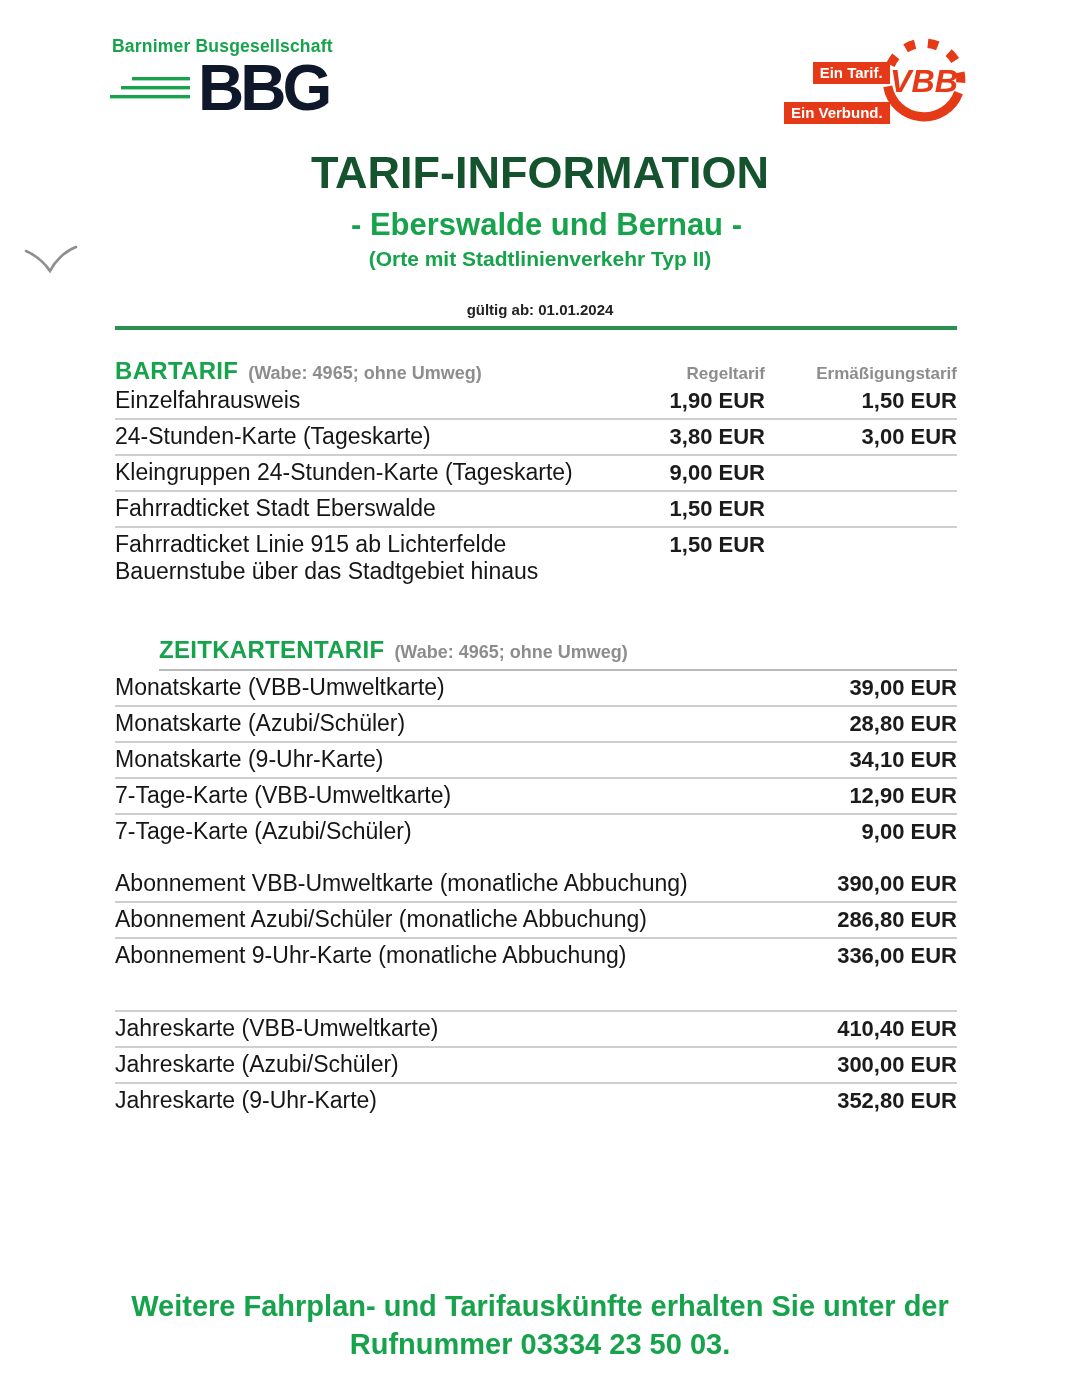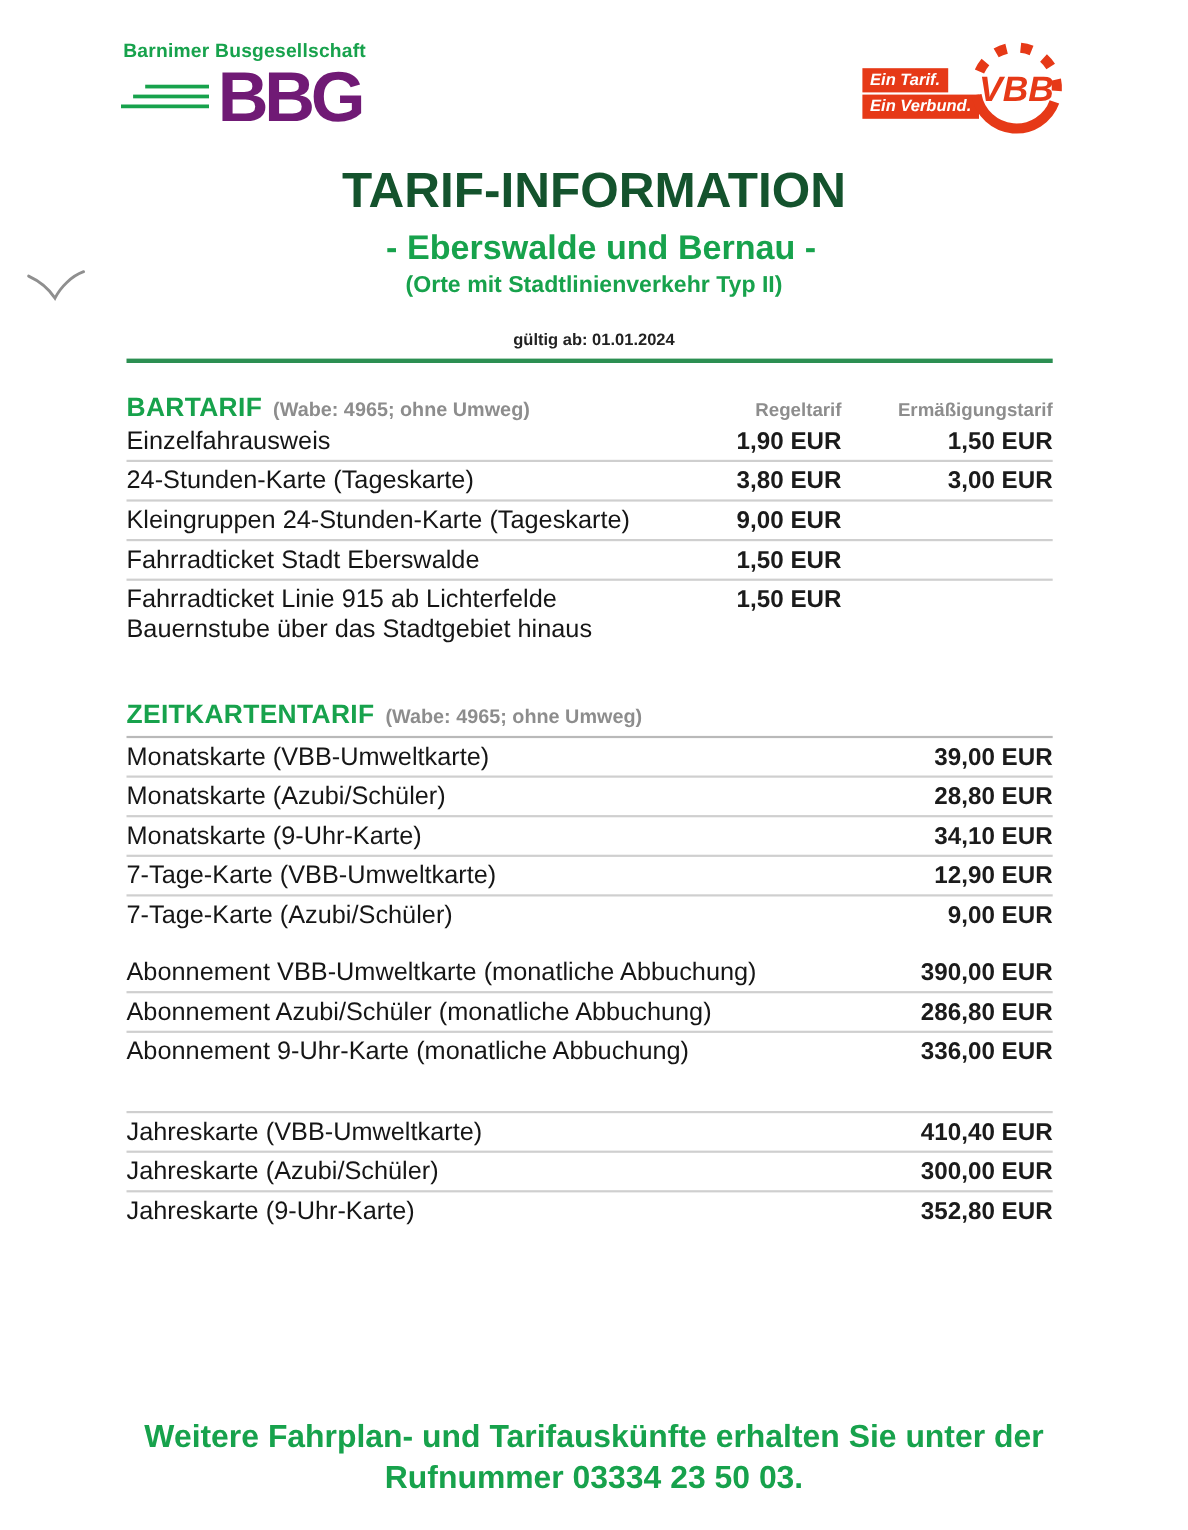--- a/index.html
+++ b/index.html
@@ -8,25 +8,25 @@
     width:1080px; height:1391px; position:relative;
     background:#ffffff; overflow:hidden;
     font-family:"Liberation Sans", sans-serif;
     color:#1b1b1b;
   }
   
   .brand { position:absolute; left:108px; top:36px; }
   .brand-name { color:#17A24C; font-weight:700; font-size:17.5px; letter-spacing:.2px; margin-left:4px; }
   .brand-row { display:flex; align-items:center; margin-top:2px; }
   .speedlines { margin-right:6px; }
-  .brand-bbg { color:#701a75; font-weight:700; font-size:64px; line-height:58px; letter-spacing:-4px; }
+  .brand-bbg { color:#0f172a; font-weight:700; font-size:64px; line-height:58px; letter-spacing:-4px; }
 
   
   .vbb { position:absolute; right:110px; top:34px; width:186px; height:92px; }
-  .vbb-tags { position:absolute; left:0; top:28px; display:flex; flex-direction:column; align-items:flex-start; gap:2px;font-style:italic; }
+  .vbb-tags { position:absolute; left:0; top:28px; display:flex; flex-direction:column; align-items:flex-end; gap:18px; }
   .vbb-tag { background:#E63917; color:#ffffff; font-weight:700; font-size:15px; line-height:17px; padding:2px 7px 3px; white-space:nowrap; }
   .vbb-ring { position:absolute; right:0; top:0; }
 
   
   .titles { text-align:center; padding-top:150px; }
   .page-title { color:#14532d; font-weight:700; font-size:45px; line-height:1; margin:0; letter-spacing:0; }
   .page-subtitle { color:#17A24C; font-weight:700; font-size:31px; line-height:1; margin-top:14px;padding-left:13px; }
   .page-subtitle2 { color:#17A24C; font-weight:700; font-size:21px; line-height:1; margin-top:8px; }
   .valid { color:#222; font-weight:700; font-size:15px; line-height:1; margin-top:33px; }
 
@@ -36,21 +36,21 @@
 
   .sec-head { display:flex; align-items:baseline; }
   .sec-left { flex:1; display:flex; align-items:baseline; }
   .sec-title { color:#17A24C; font-weight:700; font-size:24px; line-height:26px; letter-spacing:.3px; }
   .sec-note { color:#8d8d8d; font-weight:700; font-size:18px; margin-left:10px; }
   .colh { color:#8d8d8d; font-weight:700; font-size:17px; text-align:right; }
   .colh.c1 { width:170px; }
   .colh.c2 { width:192px; }
 
   .sec1 { margin-top:28px; }
-  .sec2-head { margin-top:48px; padding-bottom:6px; border-bottom:2px solid #b9b9b9; }
+  .sec2-head { margin-top:48px; padding-bottom:6px; border-bottom:2px solid #b9b9b9;margin-left:44px; }
 
   .trow { display:flex; align-items:flex-start; padding:3px 0 4px; border-bottom:2px solid #cfcfcf; }
   .trow.noline { border-bottom:none; }
   .lbl { flex:1; font-size:23px; line-height:27px; color:#161616; }
   .lbl.wrap { max-width:565px; }
   .pc { font-weight:700; font-size:22px; line-height:27px; text-align:right; white-space:nowrap; }
   .pc.p1 { width:170px; }
   .pc.p2 { width:192px; }
 
   .group1 { }

